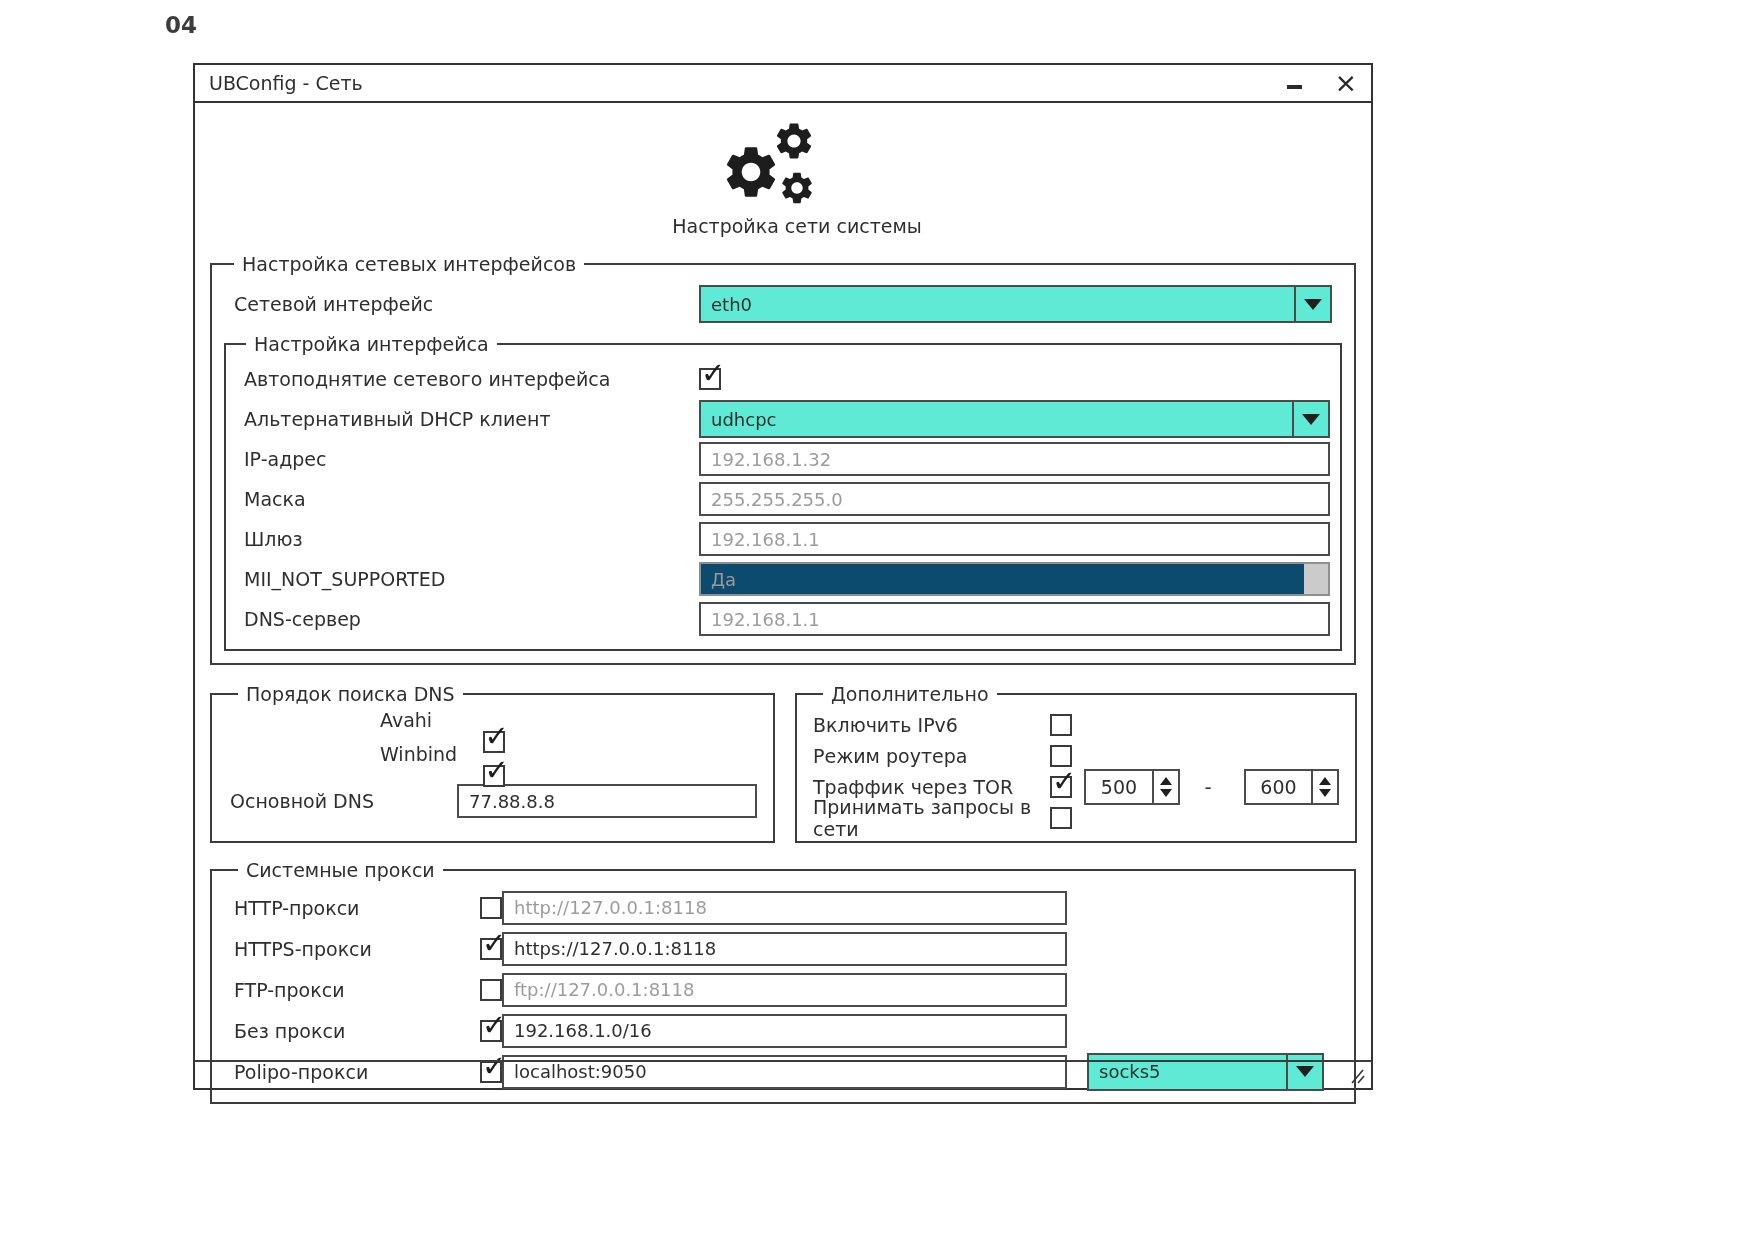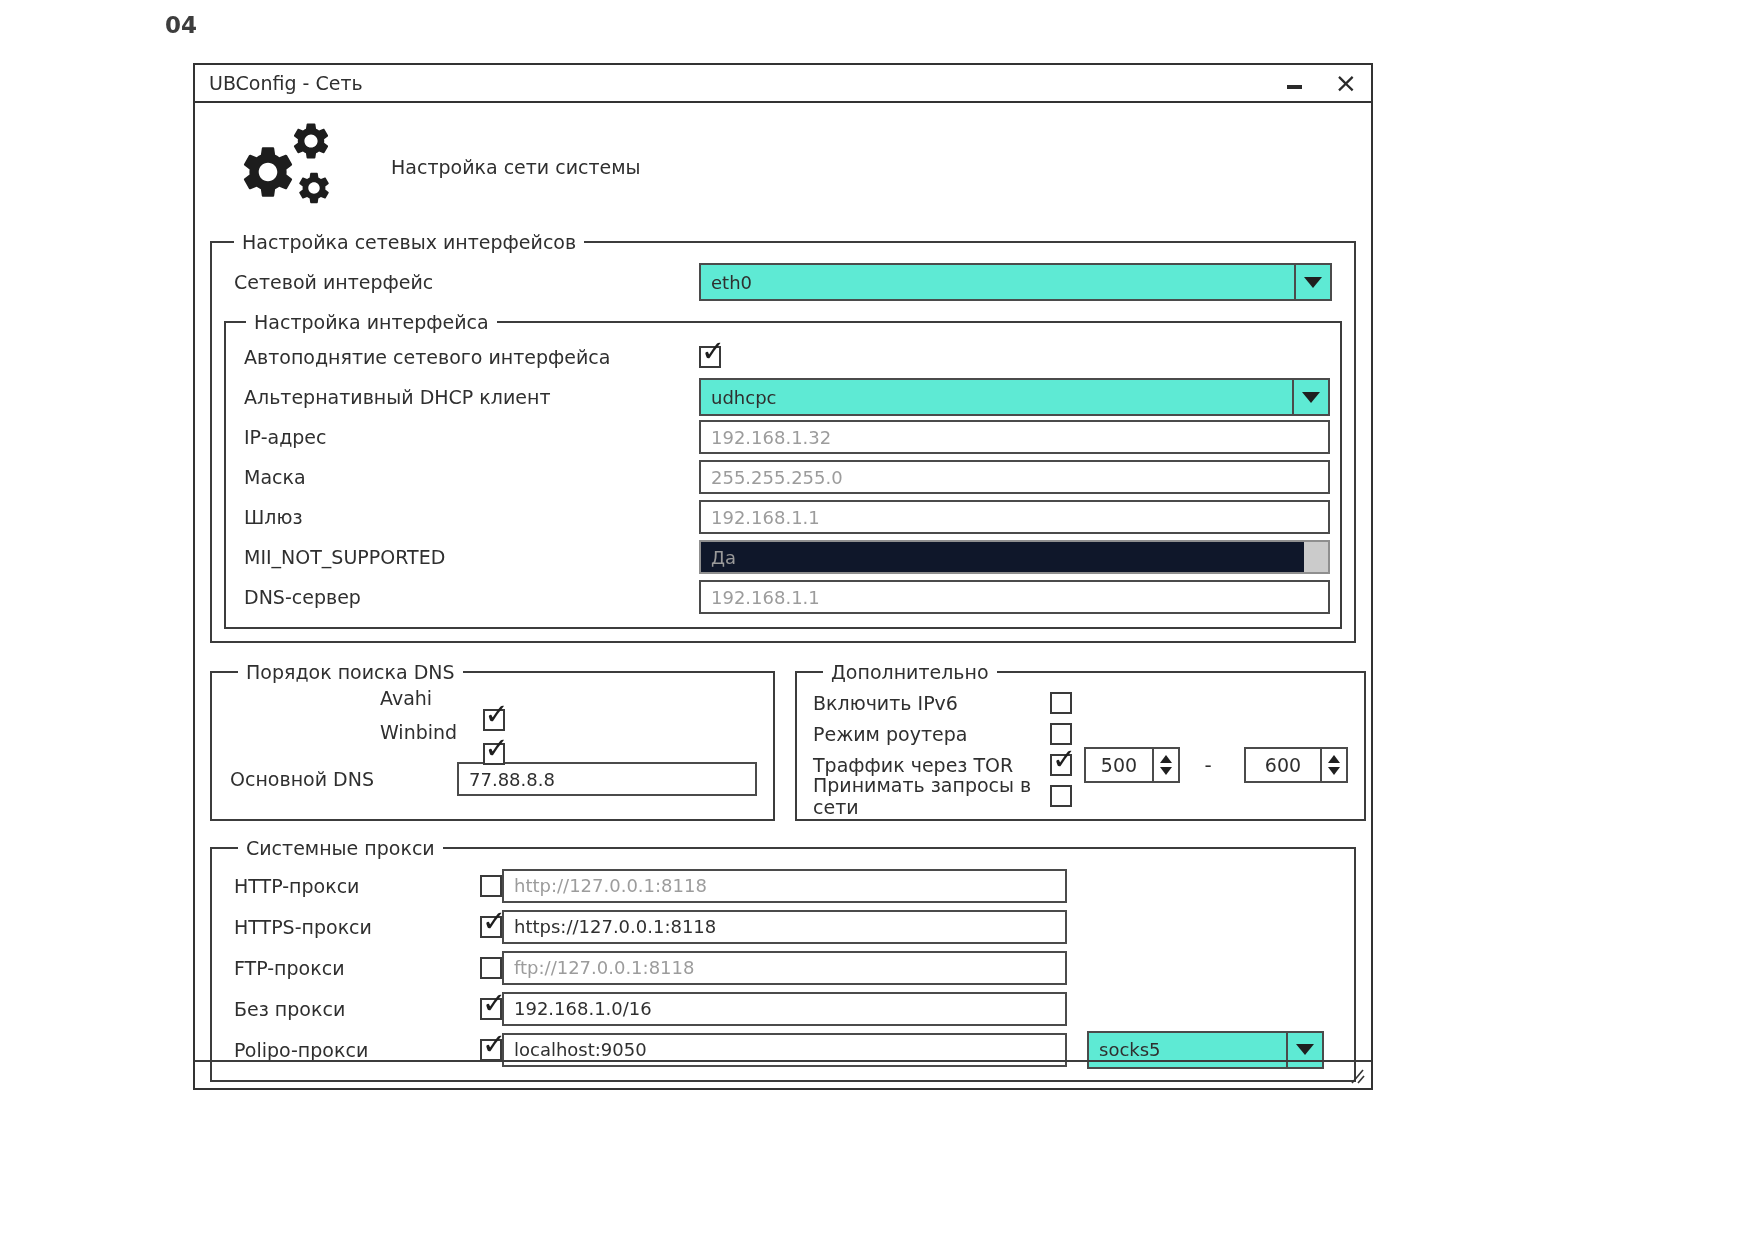--- a/index.html
+++ b/index.html
@@ -24,21 +24,21 @@
   .titlebar {
     height: 38px; border-bottom: 2px solid #333;
     display: flex; align-items: center; padding: 0 14px;
     font-size: 19px;
   }
   .win-controls { margin-left: auto; display: flex; align-items: center; gap: 30px; }
   .min-btn { width: 20px; height: 20px; display: flex; align-items: flex-end; justify-content: center; cursor: default; }
   .min-bar { width: 15px; height: 4px; background: #2a2a2a; margin-bottom: 4px; }
   .close-btn { font-size: 27px; line-height: 20px; color: #2a2a2a; cursor: default; }
   
-  .app-header { display: flex; align-items: center; padding: 16px 0 4px 42px; }
+  .app-header { display: flex; align-items: center; padding: 16px 0 4px 28px; flex-direction: column; }
   .gears { position: relative; width: 108px; height: 96px; margin-right: 46px; }
   .gear { position: absolute; fill: #1d1d1d; }
   .gear.g1 { left: 0px;  top: 22px; width: 62px; height: 62px; }
   .gear.g2 { left: 52px; top: 0px;  width: 44px; height: 44px; }
   .gear.g3 { left: 58px; top: 50px; width: 38px; height: 38px; }
   .header-title { font-size: 19px; }
   
   fieldset.group { border: 2px solid #3c3c3c; }
   fieldset.group legend { margin-left: 10px; padding: 0 8px; font-size: 19px; }
   .group-net { margin: 12px 15px 0; padding: 6px 12px 12px; }
@@ -54,21 +54,21 @@
   .row-autoup { height: 34px; }
   
   input.input, .field {
     height: 34px; border: 2px solid #4b4b4b; background: #fff;
     font-family: inherit; font-size: 18px; color: #2f2f2f;
     padding: 0 10px; width: 100%;
   }
   input.input::placeholder { color: #9c9c9c; opacity: 1; }
   .field { display: flex; align-items: center; }
   .field.disabled {
-    position: relative; background: #0f172a; border-color: #8f8f8f; color: #9a9a9a;
+    position: relative; background: #0c4a6e; border-color: #8f8f8f; color: #9a9a9a;
   }
   .field.disabled::after {
     content: ""; position: absolute; right: 0; top: 0; bottom: 0;
     width: 24px; background: #cbcbcb;
   }
   
   .dropdown {
     height: 38px; border: 2px solid #4b4b4b; background: #5eead4;
     display: flex; align-items: stretch; cursor: default;
   }
@@ -118,21 +118,21 @@
   .group-dns .row { padding-left: 2px; }
   .group-dns .lbl { width: 227px; }
   .row-avahi, .row-winbind { height: 34px; flex-direction: column; }
   .row-maindns { height: 48px; }
   .dns-input { width: 300px !important; flex: none; }
   .group-extra { flex: 1; padding: 4px 16px 8px; }
   .group-extra .row { height: 31px; }
   .group-extra .lbl { width: 237px; }
   .row-tor { height: 40px; }
   .spin-from { width: 96px; margin-left: 12px; }
-  .spin-to { width: 104px; margin-left: 8px; }
+  .spin-to { width: 95px; margin-left: 8px; }
   .range-dash { width: 56px; text-align: center; font-size: 20px; flex: none; }
   
   .group-proxy { margin: 0 15px; padding: 6px 16px 10px; }
   .group-proxy .row { height: 41px; padding-left: 6px; }
   .group-proxy .lbl { width: 246px; }
   .proxy-input { width: 565px !important; flex: none; }
   .socks-dd { width: 237px; margin-left: 20px; flex: none; }
   
   .statusbar {
     position: absolute; left: 0; right: 0; bottom: 0; height: 28px;

